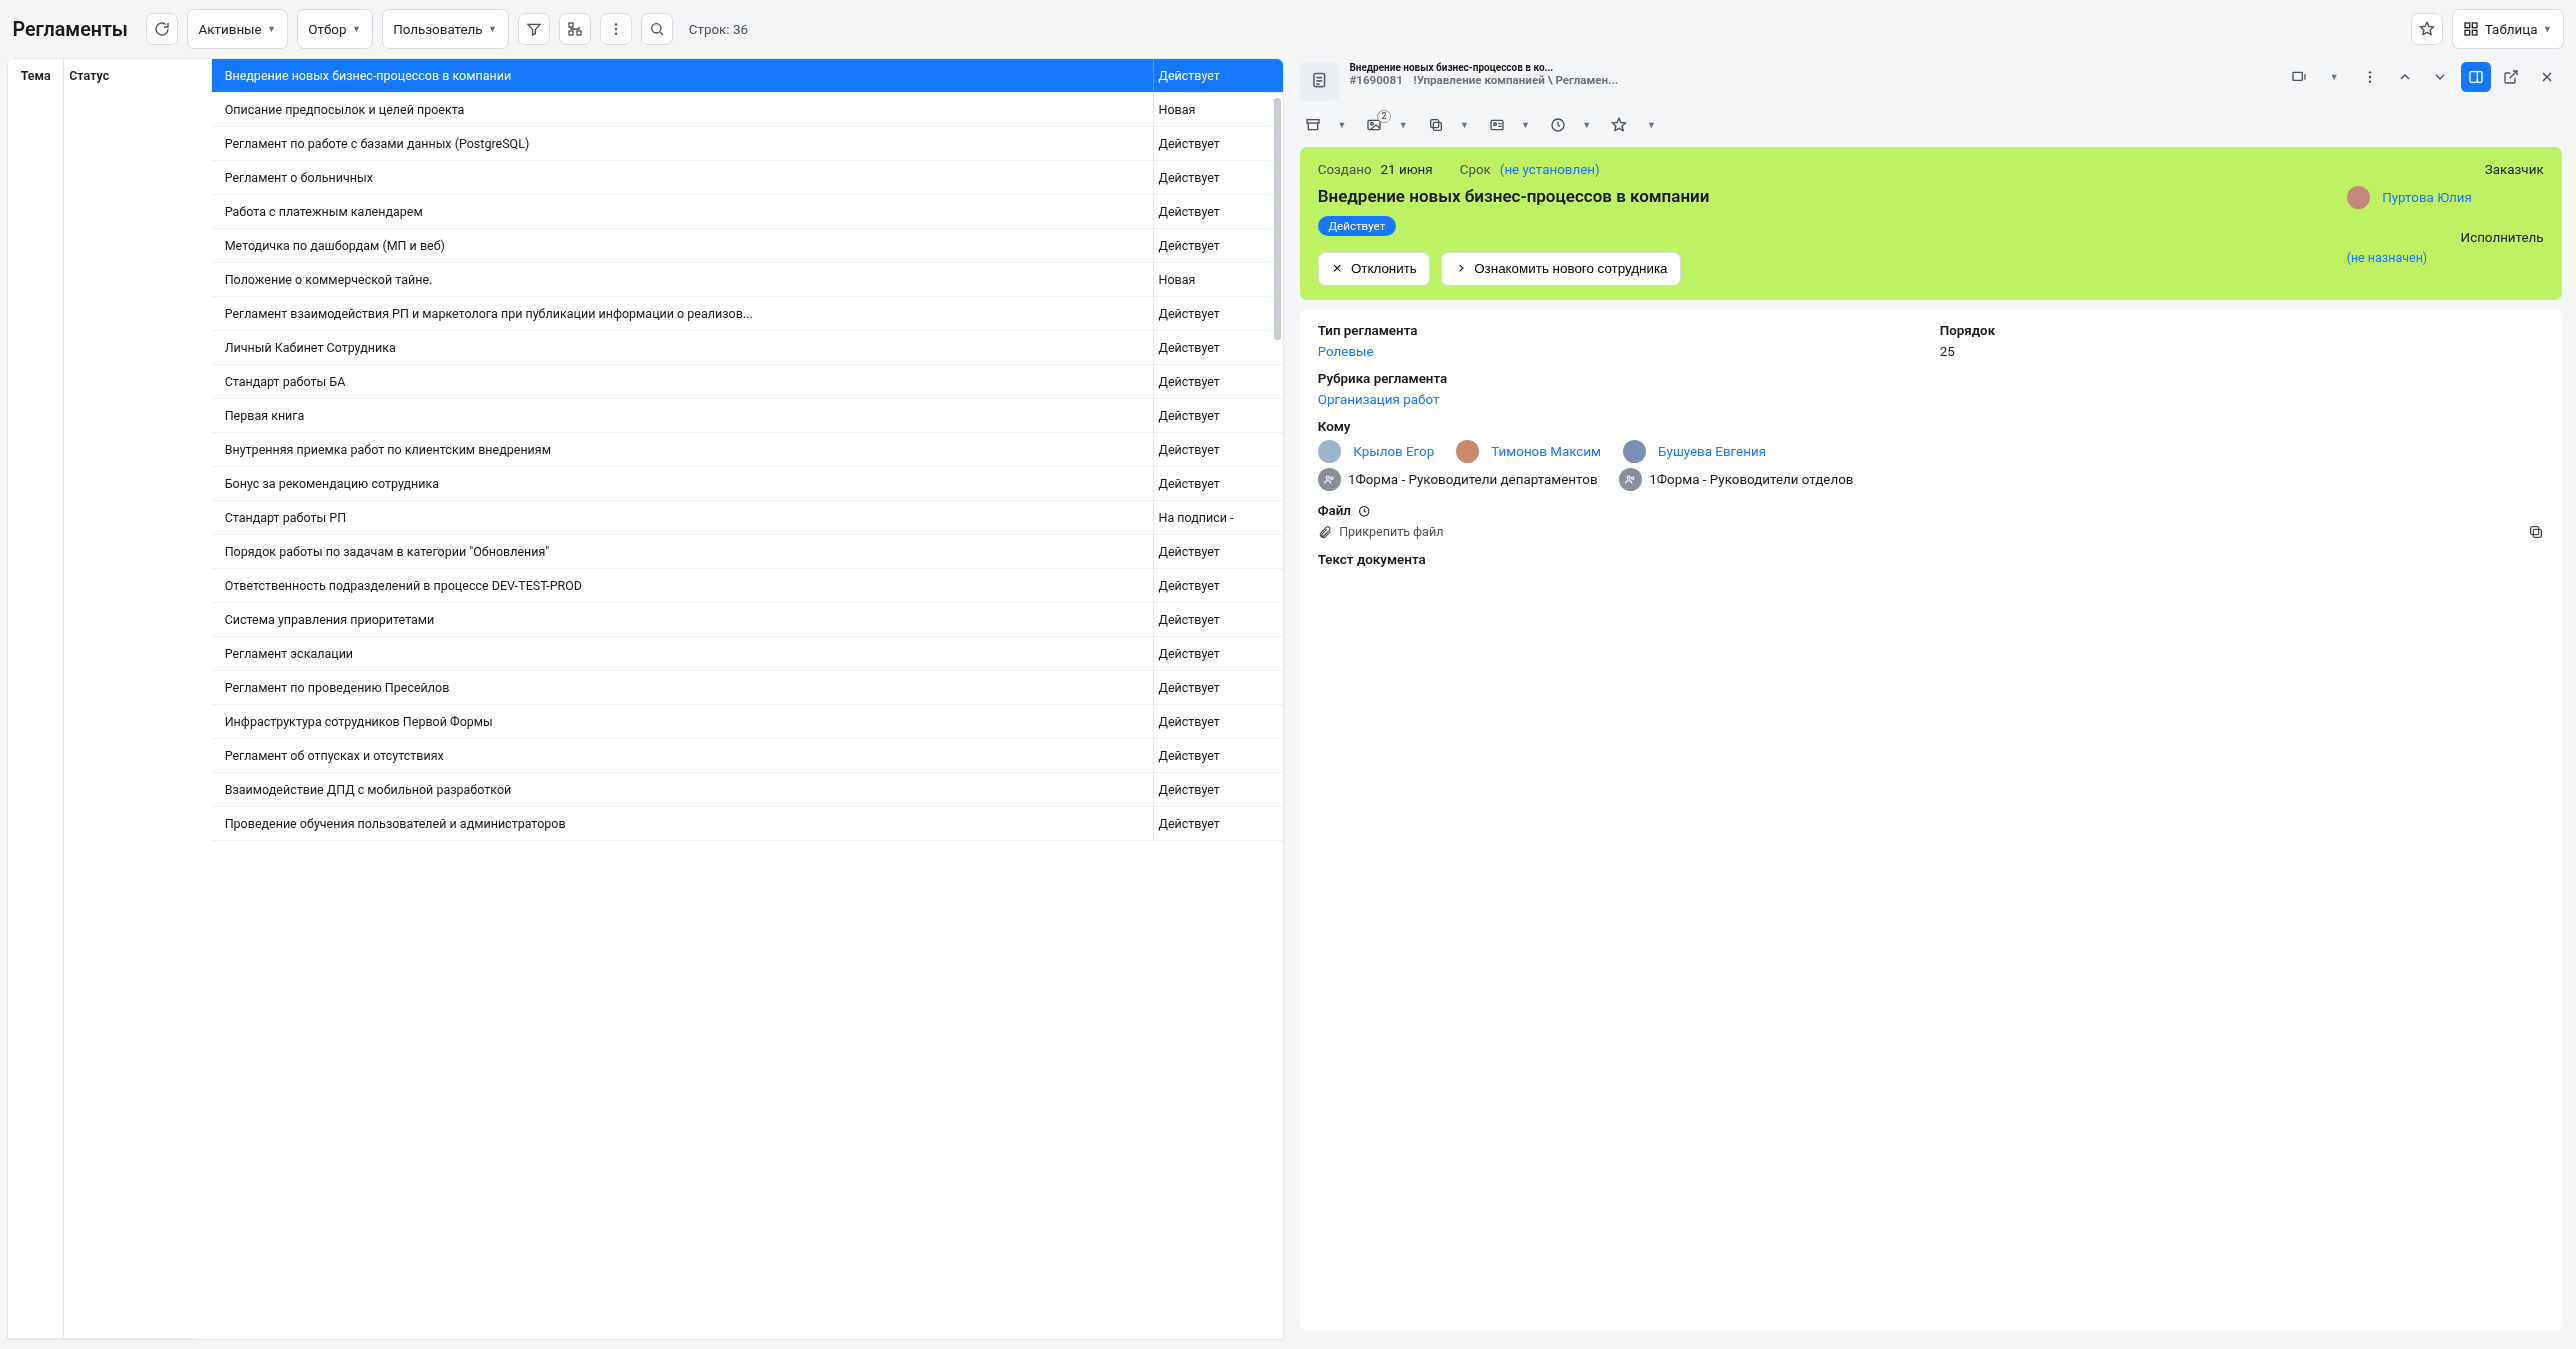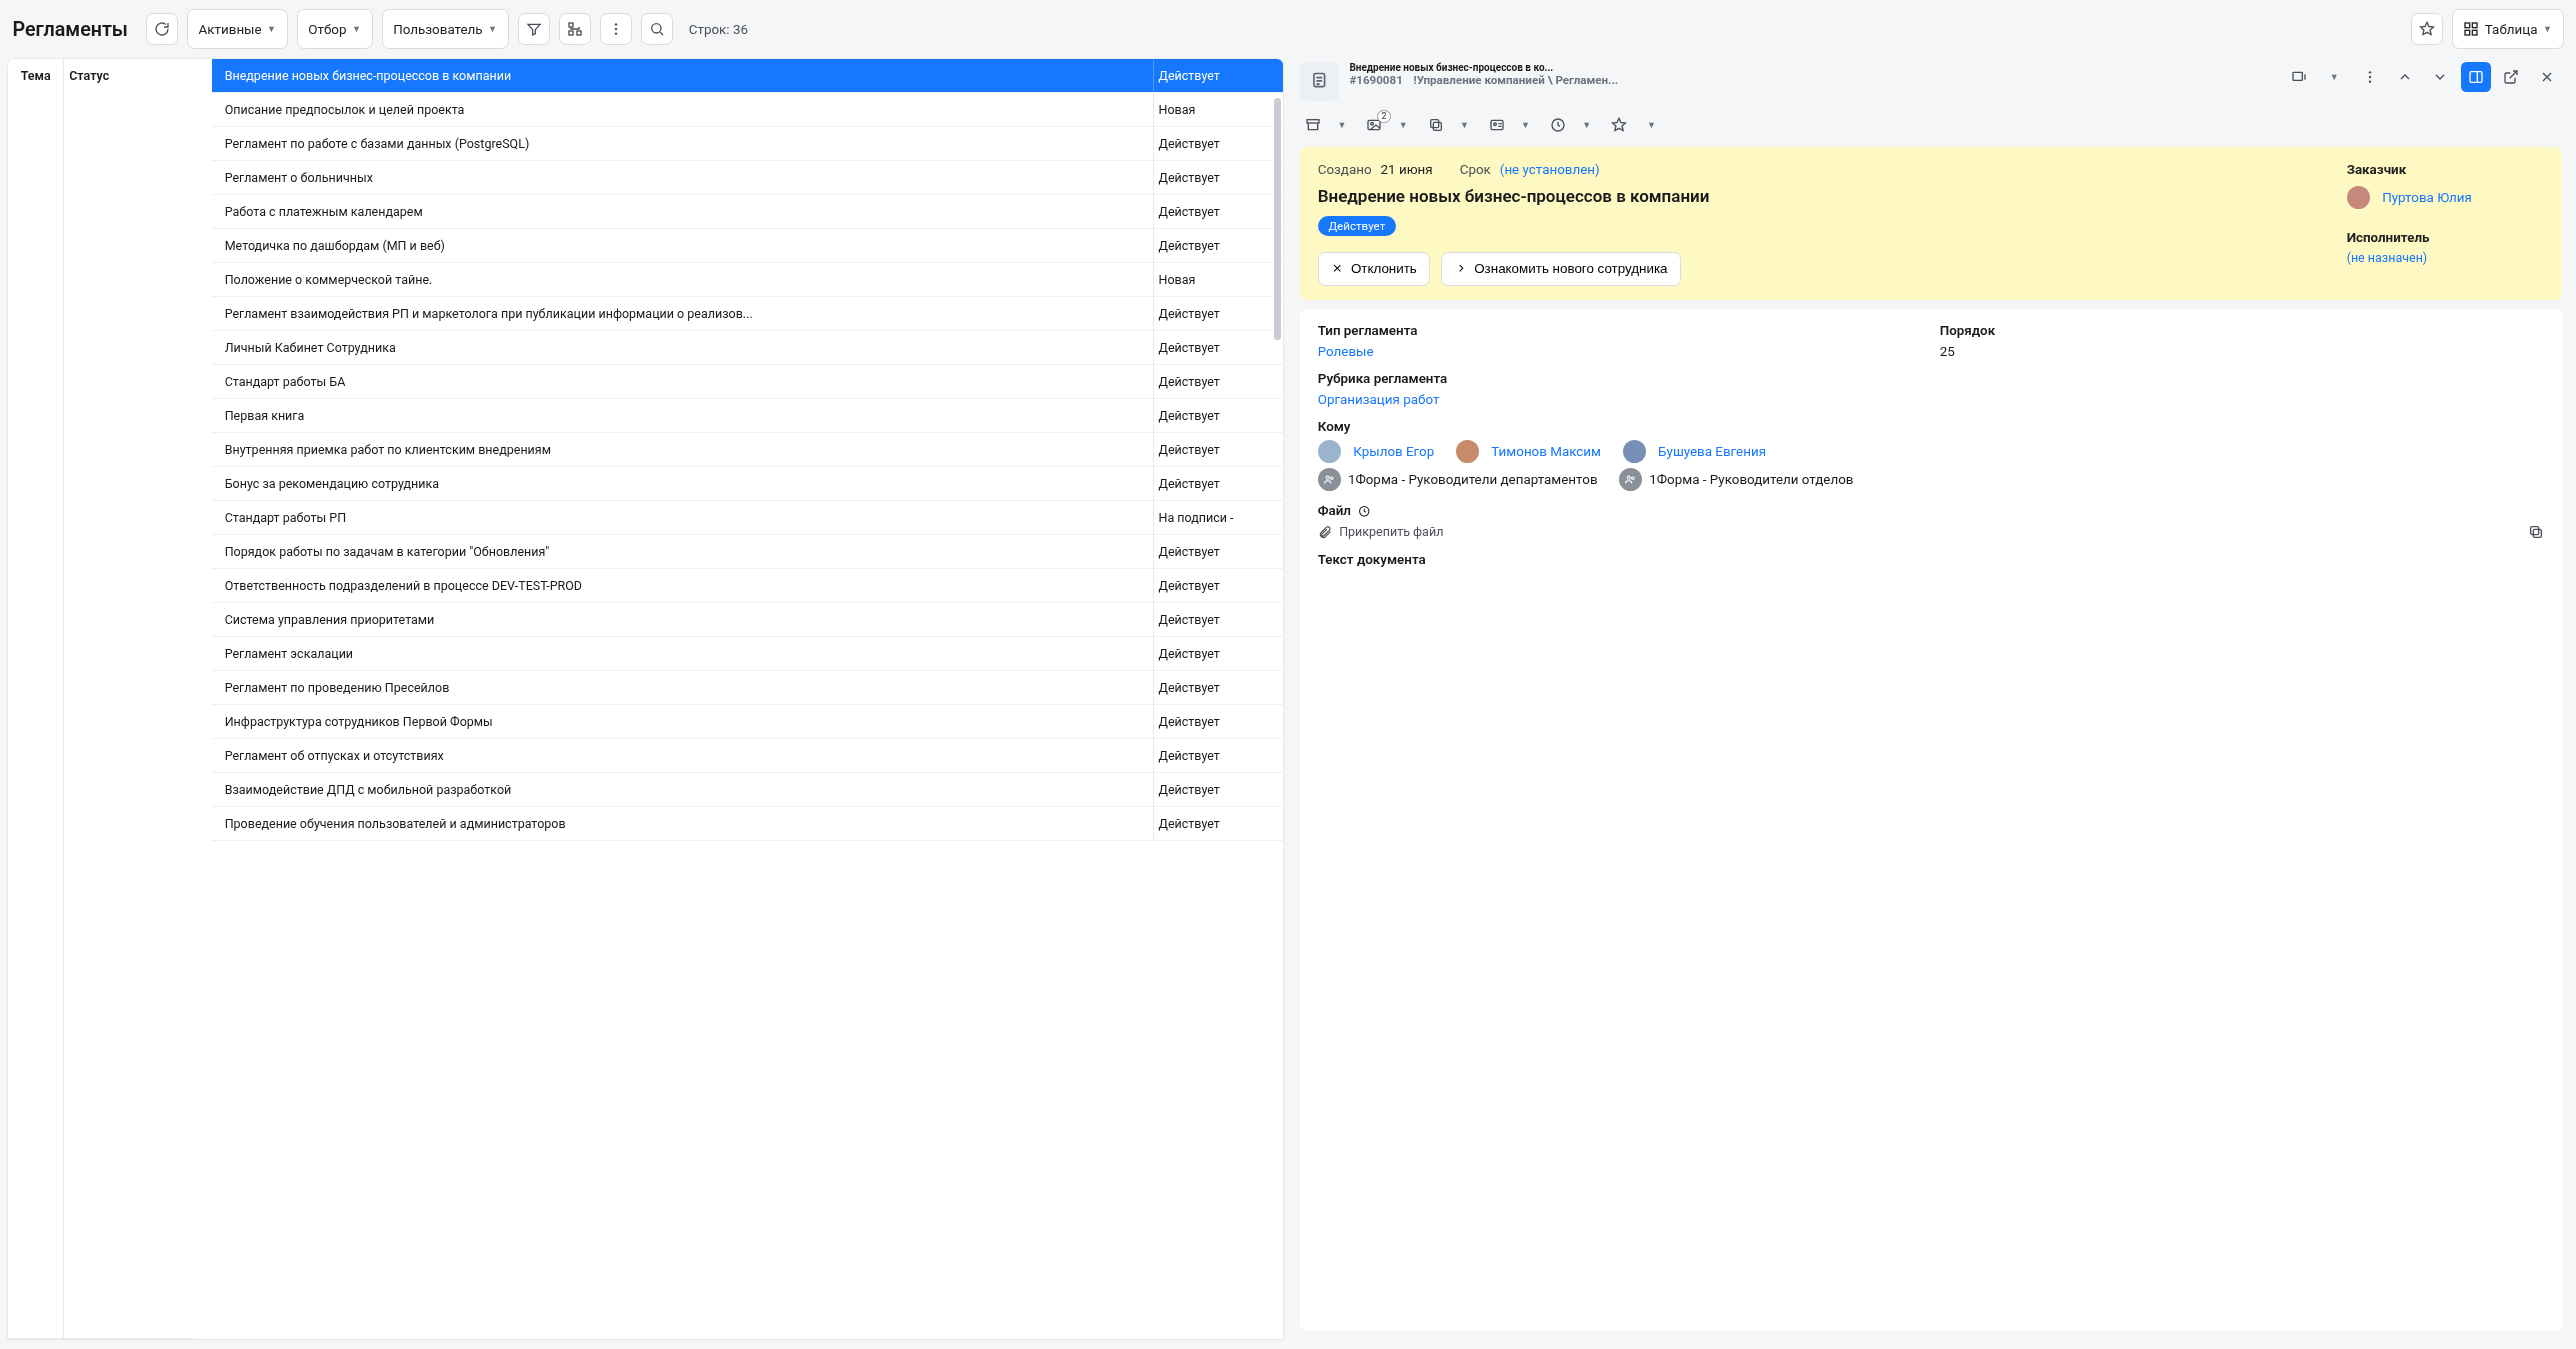--- a/index.html
+++ b/index.html
@@ -37,31 +37,31 @@
 .rsub { color: #6b7280; font-size: 11.6px; display: flex; gap: 10.7px; white-space: nowrap; overflow: hidden; text-overflow: ellipsis; font-weight: bold; }
 .ractions { display: flex; align-items: center; gap: 5.4px; }
 .ract { width: 30px; height: 30px; display: inline-flex; align-items: center; justify-content: center; border-radius: 5.4px; cursor: pointer; color: #4a4f57; }
 .ract.active { background: #1677ff; color: #fff; }
 
 .rtoolbar { display: flex; align-items: center; gap: 5.4px; padding: 3.6px 7.2px 9px 7.2px; color: #4a4f57; }
 .rtb { display: inline-flex; align-items: center; gap: 1.8px; position: relative; }
 .rtb .ibtn { width: 27px; height: 27px; display: inline-flex; align-items: center; justify-content: center; border-radius: 5.4px; cursor: pointer; }
 .badge { position: absolute; top: -1.8px; left: 16px; background: #fff; border: 0.9px solid #999; border-radius: 7.2px; font-size: 9px; padding: 0 3.6px; line-height: 11.6px; color: #333; }
 
-.card { background: #fef9c3; border-radius: 7.2px; padding: 14.3px 18px; margin: 0 7.2px 9px 7.2px; }
+.card { background: #bef264; border-radius: 7.2px; padding: 14.3px 18px; margin: 0 7.2px 9px 7.2px; }
 .meta-row { display: flex; gap: 9px; color: #4a4f57; margin-bottom: 9px; font-size: 13.4px; }
 .link { color: #1677ff; cursor: pointer; }
 .custwrap { display: flex; justify-content: space-between; gap: 36px; }
 .custleft { flex: 1; }
 .custright { width: 197px; }
 .h1 { font-size: 17px; font-weight: 600; margin: 3.6px 0 10.7px 0; }
 .status-badge { display: inline-block; background: #1677ff; color: #fff; border-radius: 12.5px; padding: 2.7px 10.7px; font-size: 11.6px; }
 .btnrow { display: flex; gap: 10.7px; margin-top: 16px; }
 .btn { height: 34px; padding: 0 12.5px; border: 0.9px solid #d8dbdf; border-radius: 7.2px; background: #fff; display: inline-flex; align-items: center; gap: 7.2px; cursor: pointer; font-size: 13.4px; }
-.label-sm { font-weight: 700; color: #222; font-size: 13.4px; margin-bottom: 3.6px; }
+.label-sm { font-weight: 400; color: #222; font-size: 13.4px; margin-bottom: 3.6px; text-align: right; }
 .avatar { width: 21.5px; height: 21.5px; border-radius: 50%; background: #b3c0cd; display: inline-flex; align-items: center; justify-content: center; color: #fff; font-size: 9.8px; margin-right: 5.4px; vertical-align: middle; }
 
 .card2 { background: #fff; border-radius: 7.2px; padding: 14.3px 18px; margin: 0 7.2px 9px 7.2px; overflow-y: auto; flex: 1; }
 .grid2 { display: grid; grid-template-columns: 1fr 1fr; column-gap: 18px; row-gap: 12.5px; }
 .f-label { font-weight: 600; font-size: 13.4px; margin-bottom: 5.4px; }
 .f-val { font-size: 13.4px; }
 .chips { display: flex; flex-wrap: wrap; gap: 12.5px 21.5px; align-items: center; margin-top: 5.4px; }
 .chip { display: inline-flex; align-items: center; gap: 7.2px; font-size: 13.4px; }
 .chip .avatar { width: 23px; height: 23px; }
 .grpicon { width: 23px; height: 23px; border-radius: 50%; background: #8a9099; color: #fff; display: inline-flex; align-items: center; justify-content: center; }

